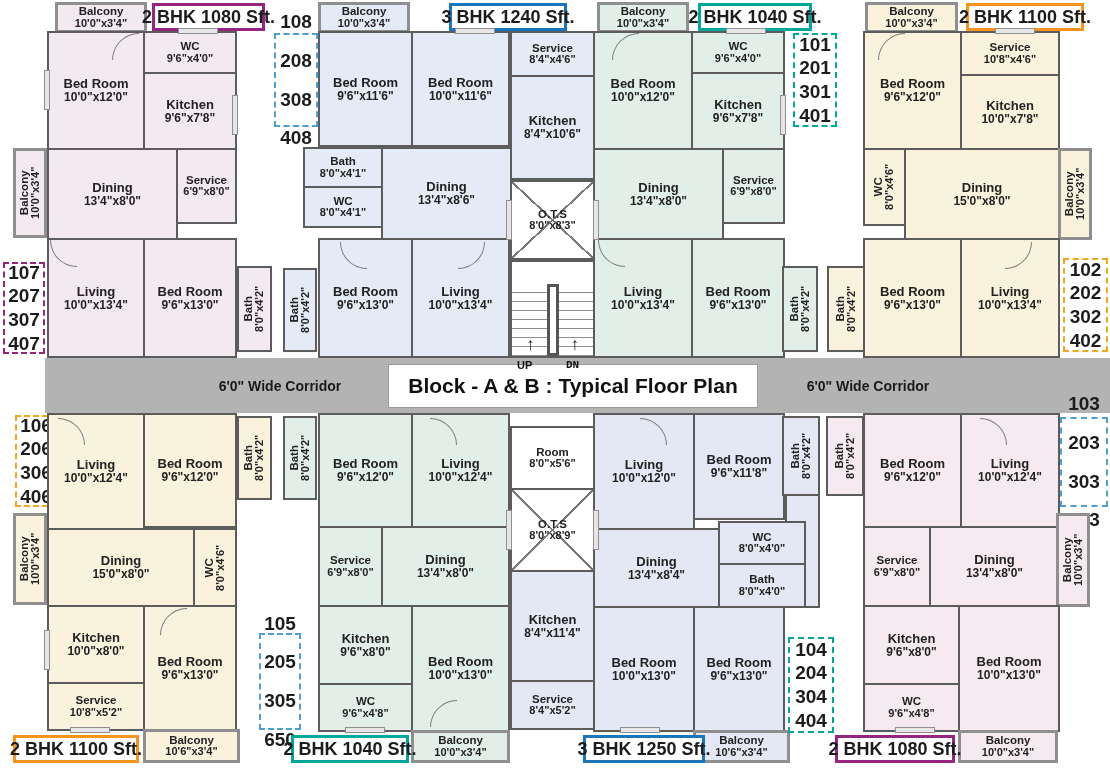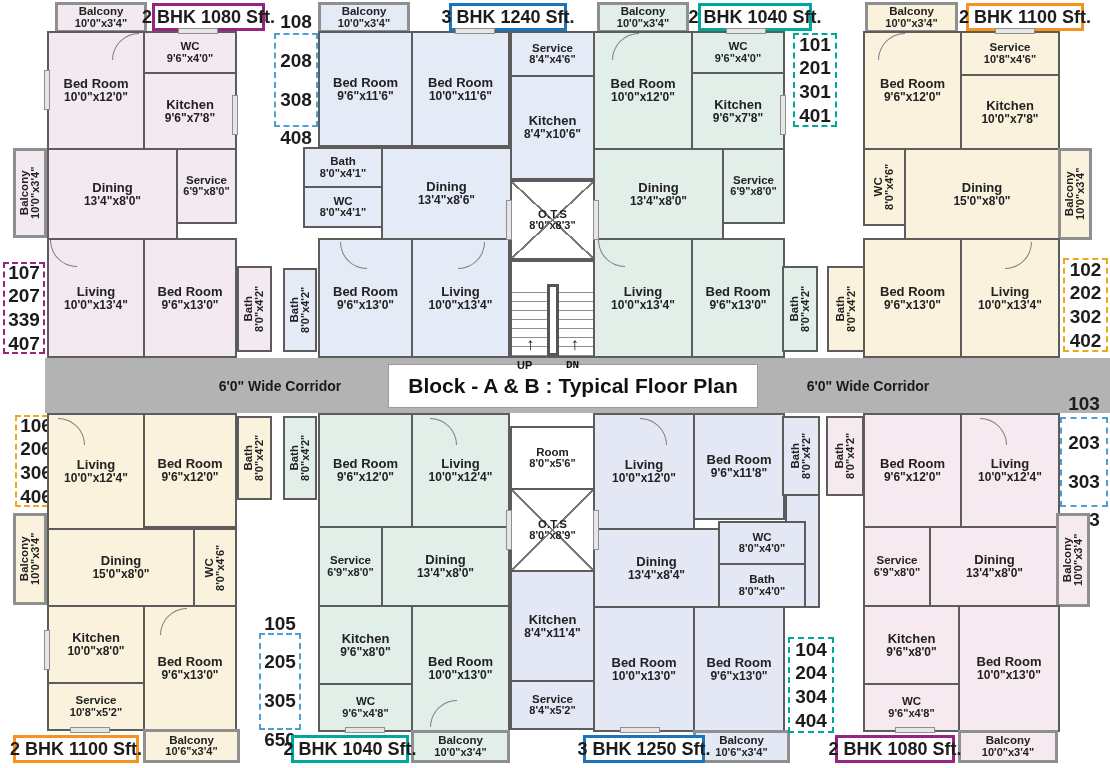--- a/index.html
+++ b/index.html
@@ -91,21 +91,21 @@
     </div>
   <div class="room fill-pink vert small" style="left:237px;top:266px;width:35px;height:86px">
     <div class="vtxt">
         <span class="nm">Bath</span>
         <span class="dm">8'0"x4'2"</span>
       </div>
     </div>
   <div class="units u-purple" style="left:3px;top:262px;width:42px;height:92px">
     <span>107</span>
       <span>207</span>
-    <span>339</span>
+    <span>307</span>
       <span>407</span>
     </div>
 
   <div class="room fill-blue balc small" style="left:318px;top:2px;width:92px;height:31px">
     <span class="nm">Balcony</span>
       <span class="dm">10'0"x3'4"</span>
     </div>
   <div class="typelabel acc-blue" style="left:422px;top:3px;width:118px;height:28px">3 BHK 1240 Sft.</div>
   <div class="units u-blue" style="left:274px;top:33px;width:44px;height:94px">
     <span>108</span>

